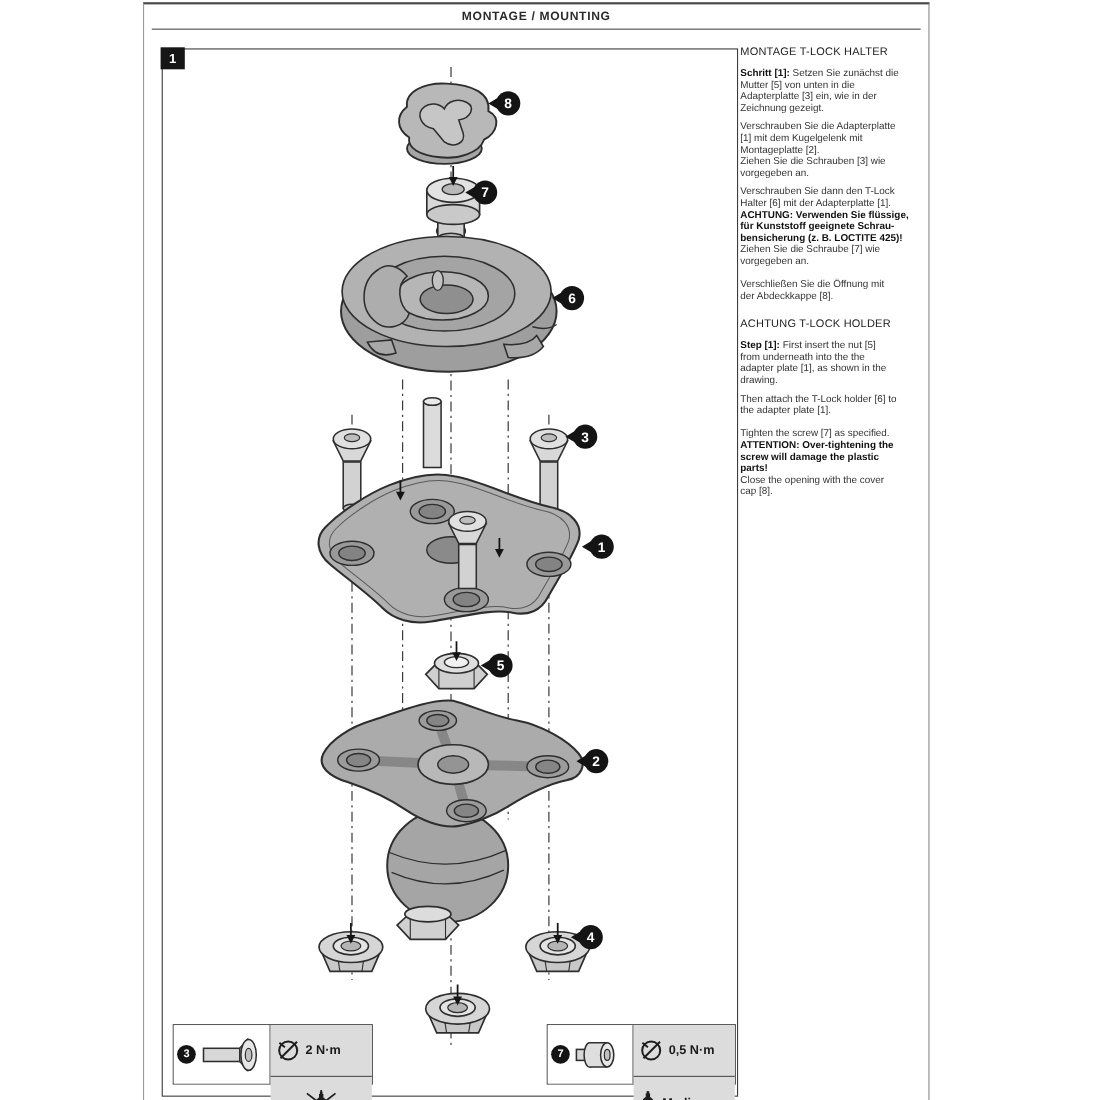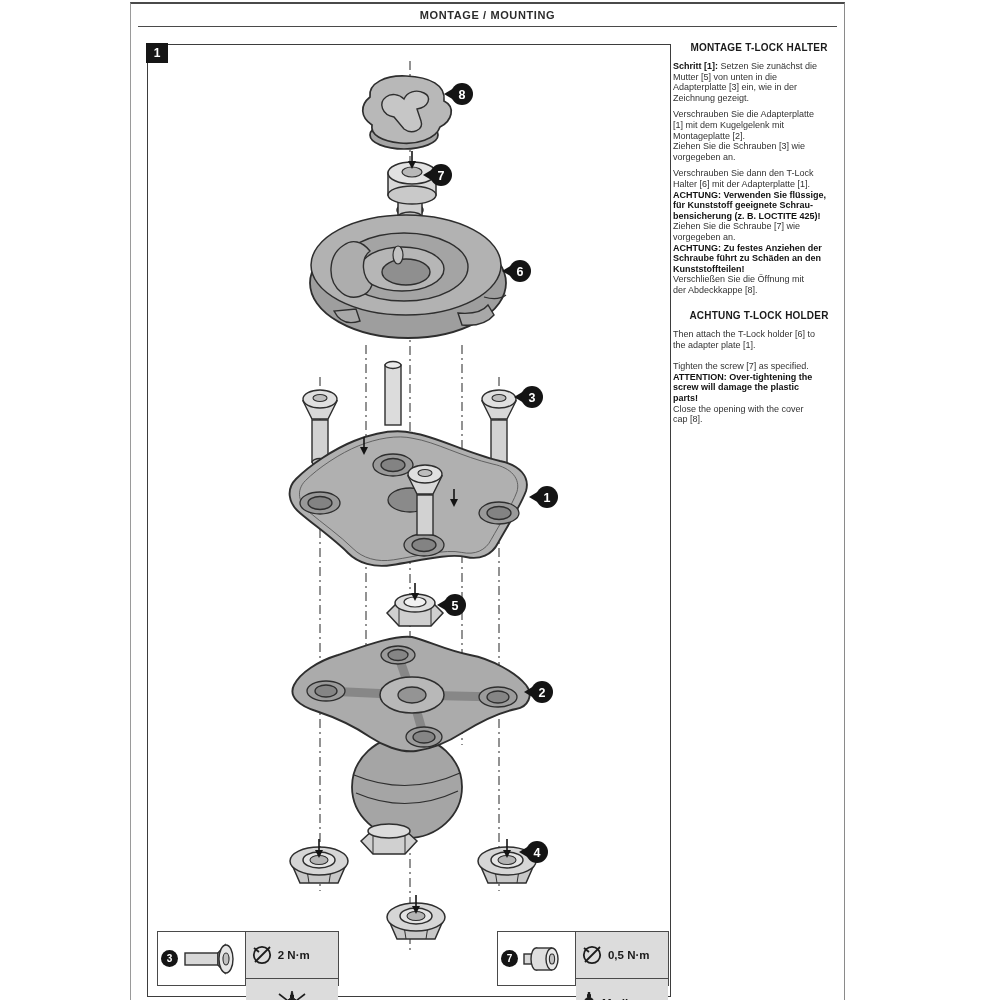--- a/index.html
+++ b/index.html
@@ -9,21 +9,21 @@
   .hdr-title{position:absolute;left:0;top:5px;width:100%;text-align:center;
              font-size:11px;font-weight:bold;letter-spacing:.6px;color:#2b2b2b;}
   .hdr-rule{position:absolute;left:7px;right:7px;top:22px;height:0;border-top:1.6px solid #4a4a4a;}
   .figure-box{position:absolute;left:16px;top:40px;width:522px;height:951px;border:1.6px solid #3d3d3d;background:#fff;}
   .figure-badge{position:absolute;left:-2px;top:-2px;width:22px;height:20px;background:#161616;color:#fff;
                 font-size:12px;font-weight:bold;display:flex;align-items:center;justify-content:center;}
   .fig-svg{position:absolute;left:0;top:0;width:522px;height:951px;}
 
   
   .col{position:absolute;left:542px;top:38px;width:172px;font-size:9px;line-height:10.6px;color:#333;}
-  .col h3{margin:0 0 7px 0;font-size:10px;line-height:12px;font-weight:bold;text-align:center;color:#1a1a1a;letter-spacing:.2px;}
+  .col h3{margin:0 0 7px 0;font-size:10px;line-height:12px;font-weight:normal;text-align:left;color:#1a1a1a;letter-spacing:.2px;}
   .col h3.en{margin-top:15px;}
   .col p{margin:0 0 6px 0;white-space:pre-line;}
   .col b{color:#111;}
 
   
   .spec{position:absolute;display:flex;border:1.4px solid #4a4a4a;background:#fff;height:55px;box-sizing:border-box;}
   .spec-part{display:flex;align-items:center;gap:2px;padding:0 3px;background:#fff;}
   .spec-right{display:flex;flex-direction:column;border-left:1.4px solid #4a4a4a;width:96px;}
   .spec-row{flex:1;display:flex;align-items:center;gap:5px;background:#dcdcdc;padding:12px 5px;box-sizing:border-box;}
   .spec-row + .spec-row{border-top:1.4px solid #4a4a4a;text-align:center;}
@@ -336,27 +336,29 @@
 Montageplatte [2].
 Ziehen Sie die Schrauben [3] wie
 vorgegeben an.</p>
     <p><span>Verschrauben Sie dann den T-Lock
 Halter [6] mit der Adapterplatte [1].
 </span><b>ACHTUNG: Verwenden Sie flüssige,
 für Kunststoff geeignete Schrau-
 bensicherung (z. B. LOCTITE 425)!</b><span>
 Ziehen Sie die Schraube [7] wie
 vorgegeben an.
-</span><b>ACHTUNG: Zu festes Anziehen der
-Schraube führt zu Schäden an den
-Kunststoffteilen!</b><span>
+</span><span>
 Verschließen Sie die Öffnung mit
 der Abdeckkappe [8].</span></p>
 
     <h3 class="en">ACHTUNG T-LOCK HOLDER</h3>
+    <p><b>Step [1]:</b><span> First insert the nut [5]
+from underneath into the the
+adapter plate [1], as shown in the
+drawing.</span></p>
     <p><span>Then attach the T-Lock holder [6] to
 the adapter plate [1].
 </span><span>
 Tighten the screw [7] as specified.
 </span><b>ATTENTION: Over-tightening the
 screw will damage the plastic
 parts!</b><span>
 Close the opening with the cover
 cap [8].</span></p>
   </div>

